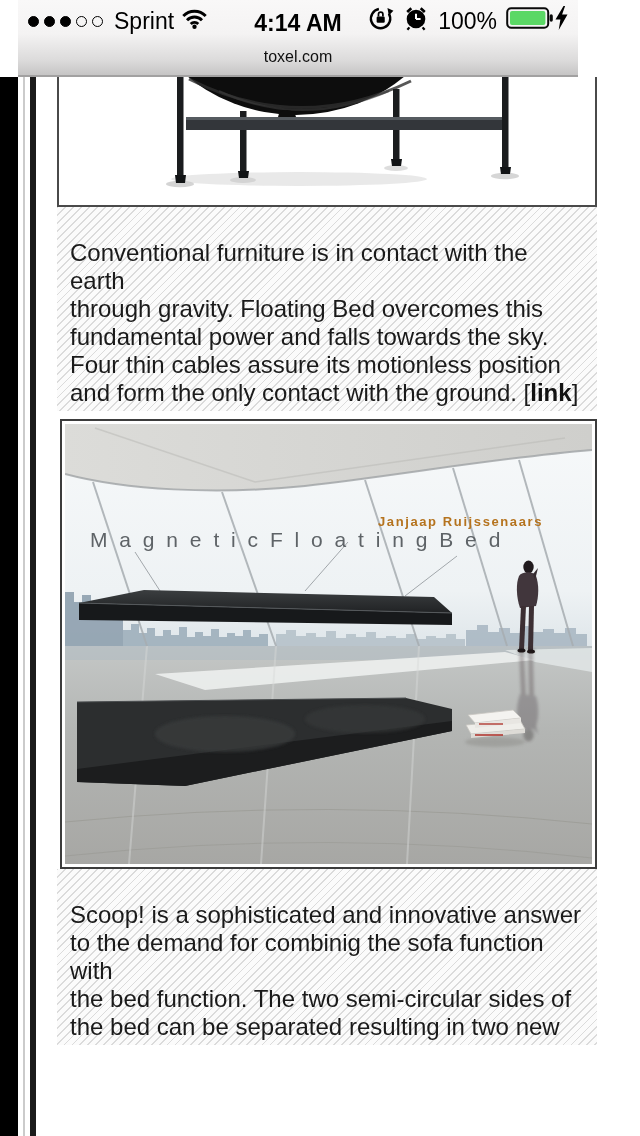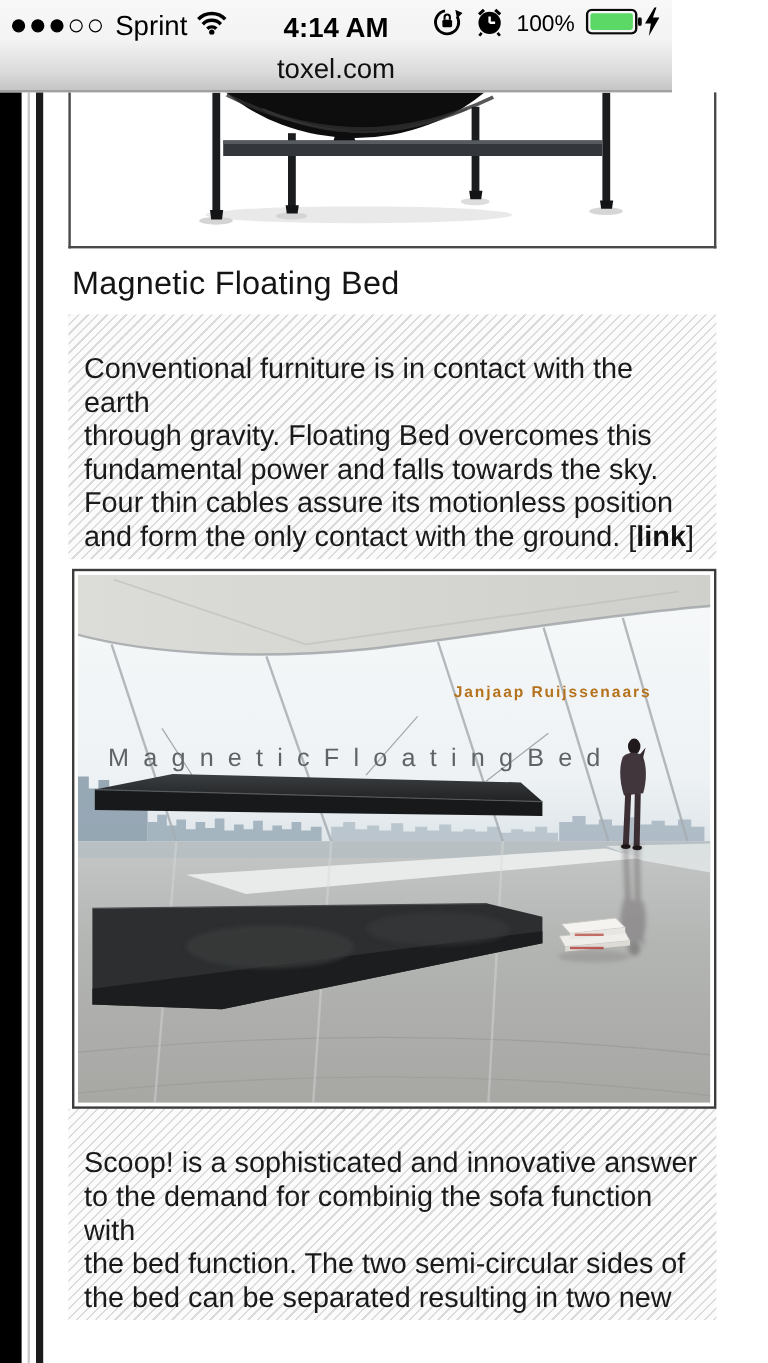--- a/index.html
+++ b/index.html
@@ -1,34 +1,34 @@
 <!DOCTYPE html>
 <html><head>
 <meta charset="utf-8">
 <style>
   * { box-sizing: border-box; margin: 0; padding: 0; }
   html,body { width:640px; height:1136px; overflow:hidden; background:#fff;
               font-family:"Liberation Sans", sans-serif; position:relative; }
 
   
-  .chrome { position:absolute; top:0; left:0; width:560px; height:77px; z-index:20;
+  .chrome { position:absolute; top:0; left:18px; width:560px; height:77px; z-index:20;
             background:linear-gradient(180deg,#f9f8f8 0%,#f4f3f3 45%,#dcdbdb 80%,#c6c5c5 100%);
             border-bottom:2px solid #a2a1a1; }
   .status { height:42px; display:flex; align-items:center; padding:0 10px; position:relative;
             font-size:23px; color:#000; }
   .sb-left { display:flex; align-items:center; gap:7px; z-index:2; }
   .dots { display:flex; gap:5px; margin-right:4px; }
   .dot { width:11px; height:11px; border-radius:50%; border:1.5px solid #000; }
   .dot.filled { background:#000; }
   .time { position:absolute; left:0; right:0; top:0; height:42px; line-height:46px;
           text-align:center; font-weight:700; z-index:1; }
   .sb-right { margin-left:auto; display:flex; align-items:center; gap:9px; z-index:2; }
-  .pct { font-size:19px; }
+  .pct { font-size:23px; }
   .batt-group { display:flex; align-items:center; gap:2px; }
-  .urlrow { text-align:center; font-size:23px; color:#101010; line-height:30px; }
+  .urlrow { text-align:center; font-size:16px; color:#101010; line-height:30px; }
 
   
   .vline { position:absolute; top:77px; bottom:0; z-index:1; }
   .edge-black { left:0; width:18px; background:#000; }
   .edge-thin  { left:23px; width:2px; background:#cbcbcb; }
   .edge-dark  { left:30px; width:6px; background:#1b1b1b; }
 
   
   .content { position:absolute; top:77px; left:57px; width:540px; z-index:2; }
 
@@ -137,21 +137,20 @@
       <rect x="443" y="0" width="6.5" height="96" fill="#1a1c1e"></rect>
       <polygon points="116,98 127,98 126,106 117,106" fill="#121416"></polygon>
       <polygon points="179,94 190,94 189,101 180,101" fill="#121416"></polygon>
       <polygon points="332,82 343,82 342,89 333,89" fill="#121416"></polygon>
       <polygon points="441,90 452,90 451,97 442,97" fill="#121416"></polygon>
       <rect x="127" y="40" width="316" height="13" fill="#33363a"></rect>
       <rect x="127" y="40" width="316" height="3" fill="#565b60"></rect>
     </svg>
   </div>
 
-  <h2 class="post-title">Magnetic Floating Bed</h2>
 
   <div class="stripe">
     <span>Conventional furniture is in contact with the earth
 through gravity. Floating Bed overcomes this
 fundamental power and falls towards the sky.
 Four thin cables assure its motionless position
 and form the only contact with the ground. </span><span>[</span><a class="lnk">link</a><span>]</span>
   </div>
 
   <div class="photo2">
@@ -244,21 +243,21 @@
       <g>
         <polygon points="401,301 455,296 460,305 406,310" fill="#efeeea" stroke="#c6c4bf" stroke-width="0.8"></polygon>
         <polygon points="406,310 460,305 460,309 406,314" fill="#dddbd6"></polygon>
         <rect x="410" y="310" width="28" height="2" fill="#b23a33" opacity="0.8"></rect>
         <polygon points="403,291 448,286 456,294 410,299" fill="#f4f3f0" stroke="#c9c7c2" stroke-width="0.8"></polygon>
         <polygon points="410,299 456,294 456,299 410,304" fill="#e8e6e2"></polygon>
         <rect x="414" y="299" width="24" height="2" fill="#b23a33" opacity="0.7"></rect>
       </g>
     </svg>
     <div class="credit">Janjaap Ruijssenaars</div>
-    <div class="caption" style="letter-spacing:2px; word-spacing:2px;margin-top:37px;">M a g n e t i c   F l o a t i n g   B e d</div>
+    <div class="caption" style="letter-spacing:2px; word-spacing:2px;">M a g n e t i c   F l o a t i n g   B e d</div>
   </div>
 
 
   <div class="stripe">
     <span>Scoop! is a sophisticated and innovative answer
 to the demand for combinig the sofa function with
 the bed function. The two semi-circular sides of
 the bed can be separated resulting in two new</span>
   </div>
 

